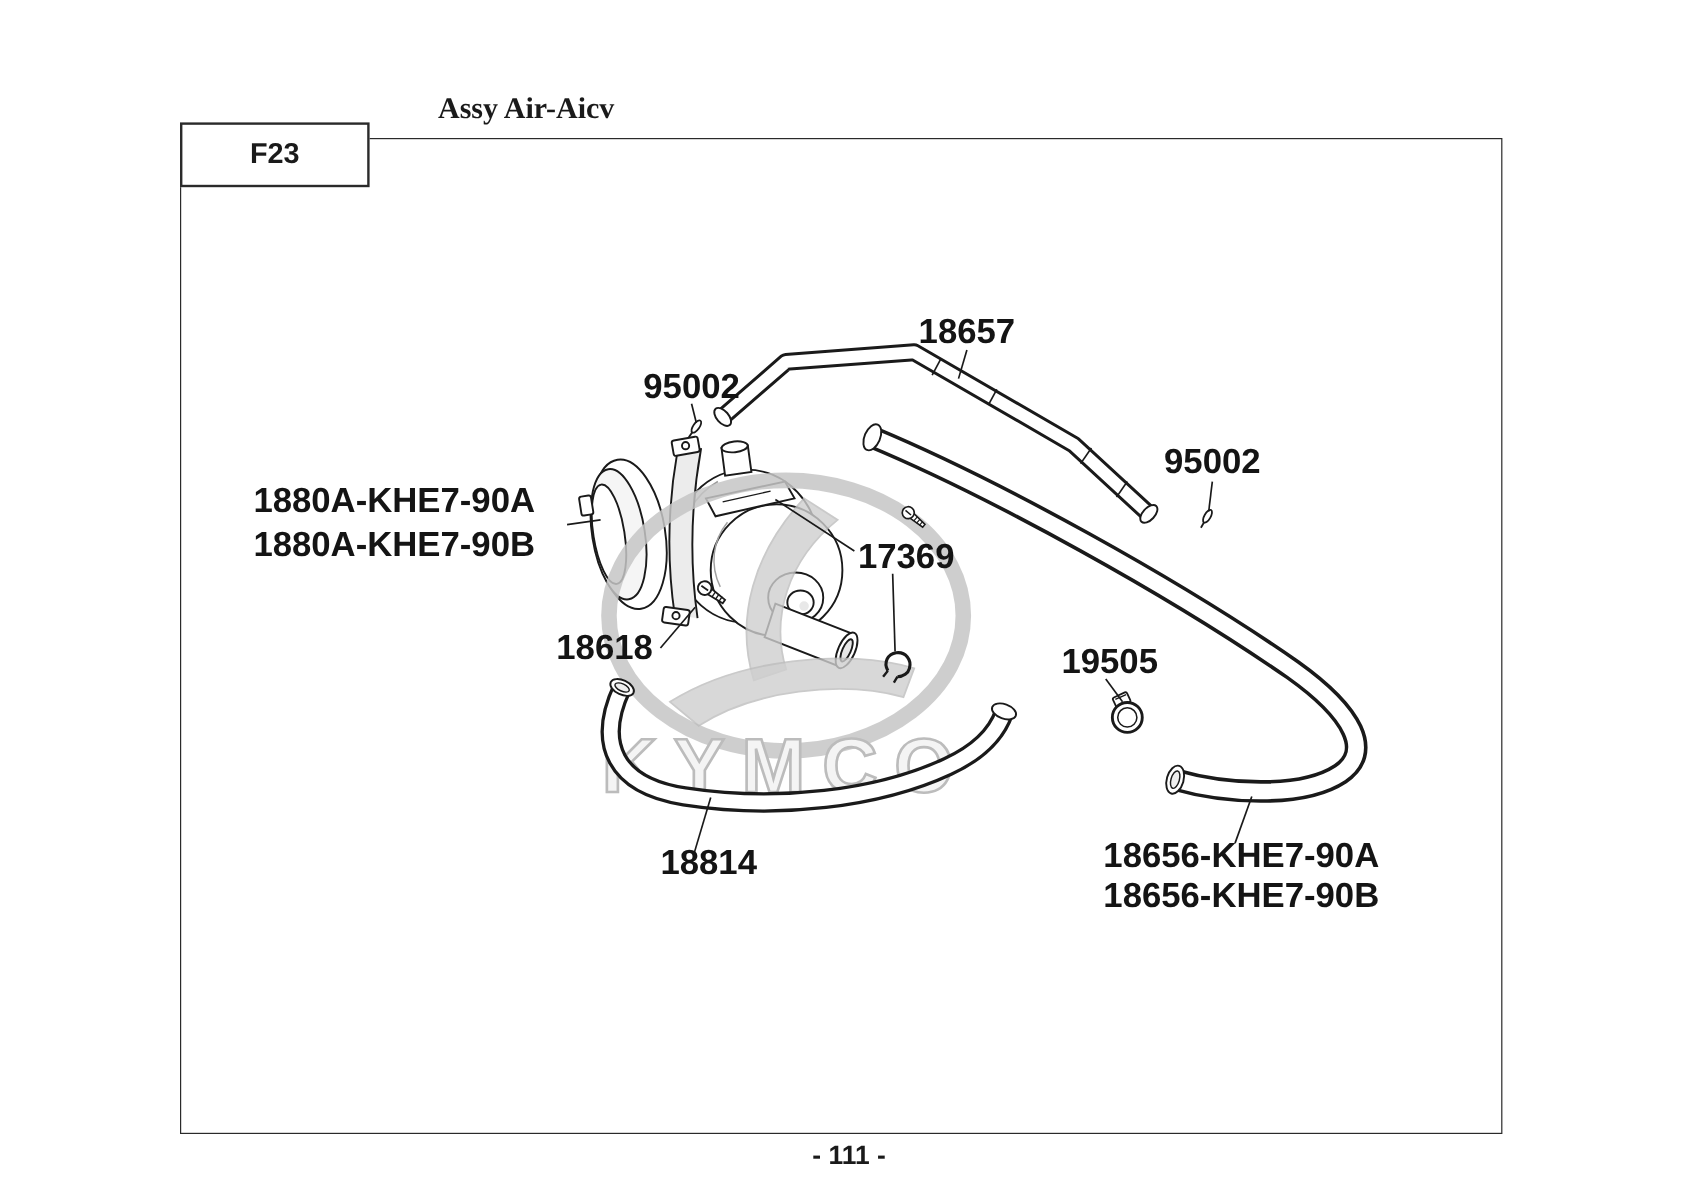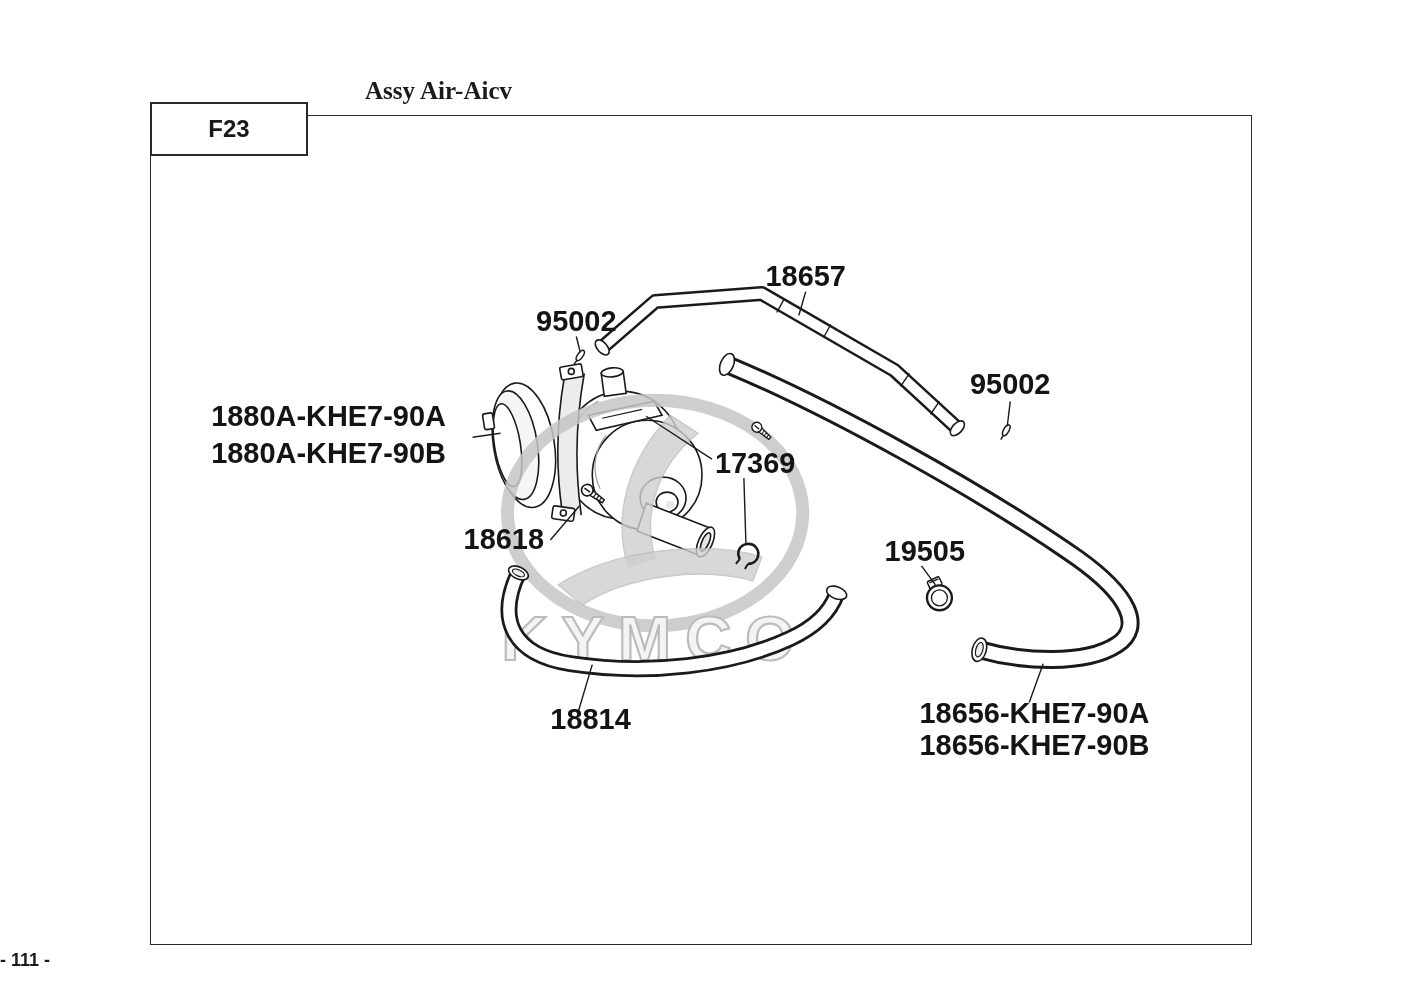--- a/index.html
+++ b/index.html
@@ -19,21 +19,21 @@
     position:absolute; left:365px; top:77px;
     font-size:25px; font-weight:bold; z-index:3;font-family:Liberation Serif, serif;
   }
   .frame{
     position:absolute; left:150px; top:115px; width:1102px; height:830px;
     border:1.5px solid #2a2a2a; background:#fff;
   }
   .frame svg{ display:block; width:100%; height:100%; }
   .page-number{
     position:absolute; left:0; top:950px; width:100%;
-    text-align:left; font-size:18px; font-weight:bold;
+    text-align:center; font-size:22px; font-weight:bold;
   }
   .lbl{
     font-family:"Liberation Sans", sans-serif;
     font-size:29px; font-weight:bold; fill:#141414;
   }
   .wm-text{
     font-family:"Liberation Sans", sans-serif;
     font-size:64px; font-weight:bold; letter-spacing:14px;
     fill:#f4f4f4; stroke:#bcbcbc; stroke-width:2.2px;
   }

